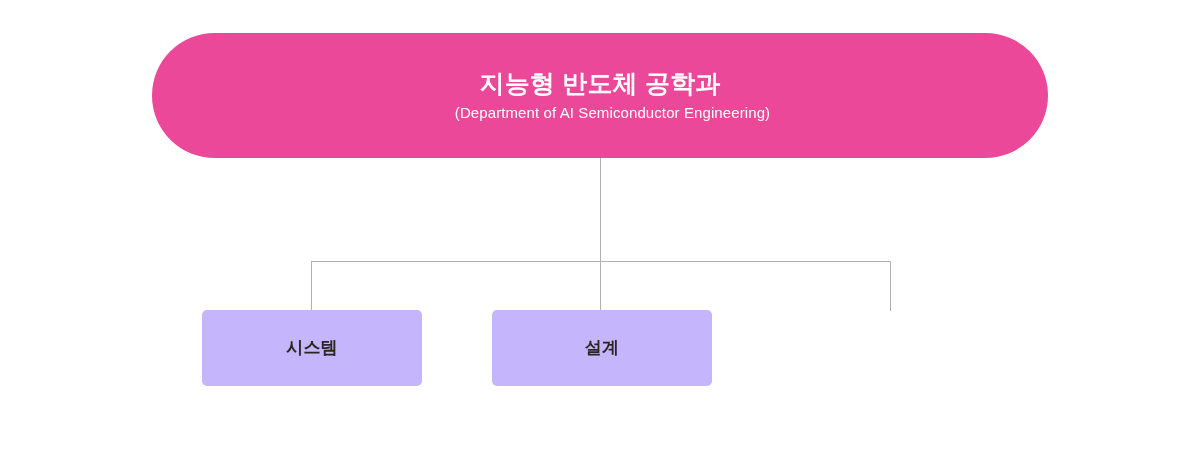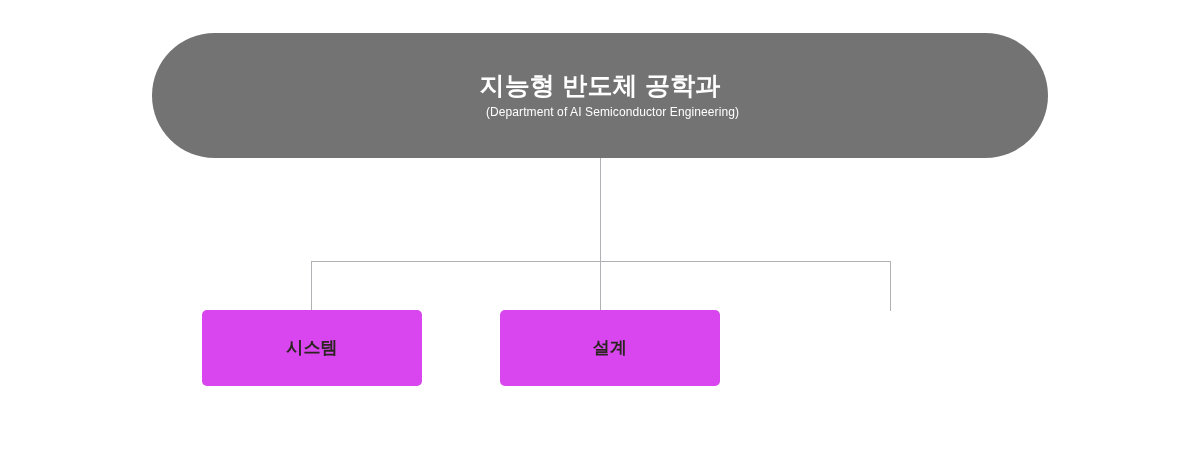--- a/index.html
+++ b/index.html
@@ -21,40 +21,40 @@
     background: #ffffff;
   }
 
   
   .root-node {
     position: absolute;
     left: 152px;
     top: 33px;
     width: 896px;
     height: 125px;
-    background: #737373;
+    background: #ec4899;
     border-radius: 63px;
     box-sizing: border-box;
     display: flex;
     flex-direction: column;
     align-items: center;
     justify-content: center;
     gap: 7px;
   }
   .root-title {
     color: #ffffff;
     font-size: 25px;
     font-weight: bold;
     letter-spacing: 0.2px;
     line-height: 1.1;
     white-space: nowrap;
   }
   .root-subtitle {
     color: #ffffff;
-    font-size: 12px;
+    font-size: 15px;
     font-weight: normal;
     letter-spacing: 0.1px;
     line-height: 1.1;
     white-space: nowrap;
     margin-left: 25px;
   }
 
   
   .connectors {
     position: absolute;
@@ -64,29 +64,29 @@
     height: 450px;
     pointer-events: none;
   }
 
   
   .child-node {
     position: absolute;
     top: 310px;
     width: 220px;
     height: 76px;
-    background: #d946ef;
+    background: #c4b5fd;
     border-radius: 5px;
     box-sizing: border-box;
     display: flex;
     align-items: center;
     justify-content: center;
   }
   .child-node-1 { left: 202px; }
-  .child-node-2 { left: 492px; margin-left: 8px; }
+  .child-node-2 { left: 492px; }
   .child-node-3 { left: 782px; }
 
   .child-label {
     color: #2B2520;
     font-size: 17px;
     font-weight: bold;
     letter-spacing: 0.2px;
     line-height: 1.1;
     white-space: nowrap;
   }

